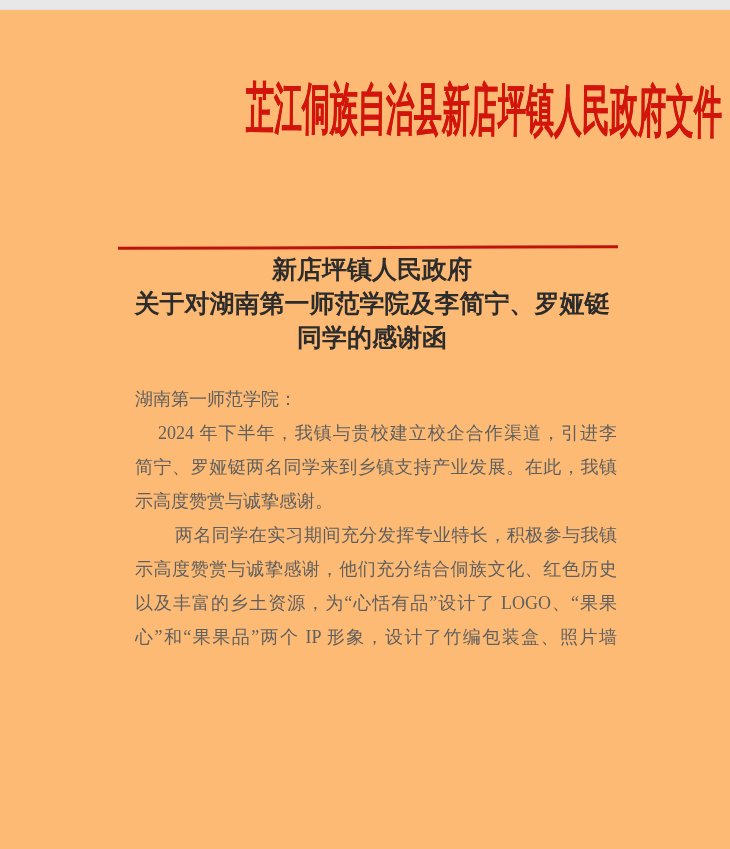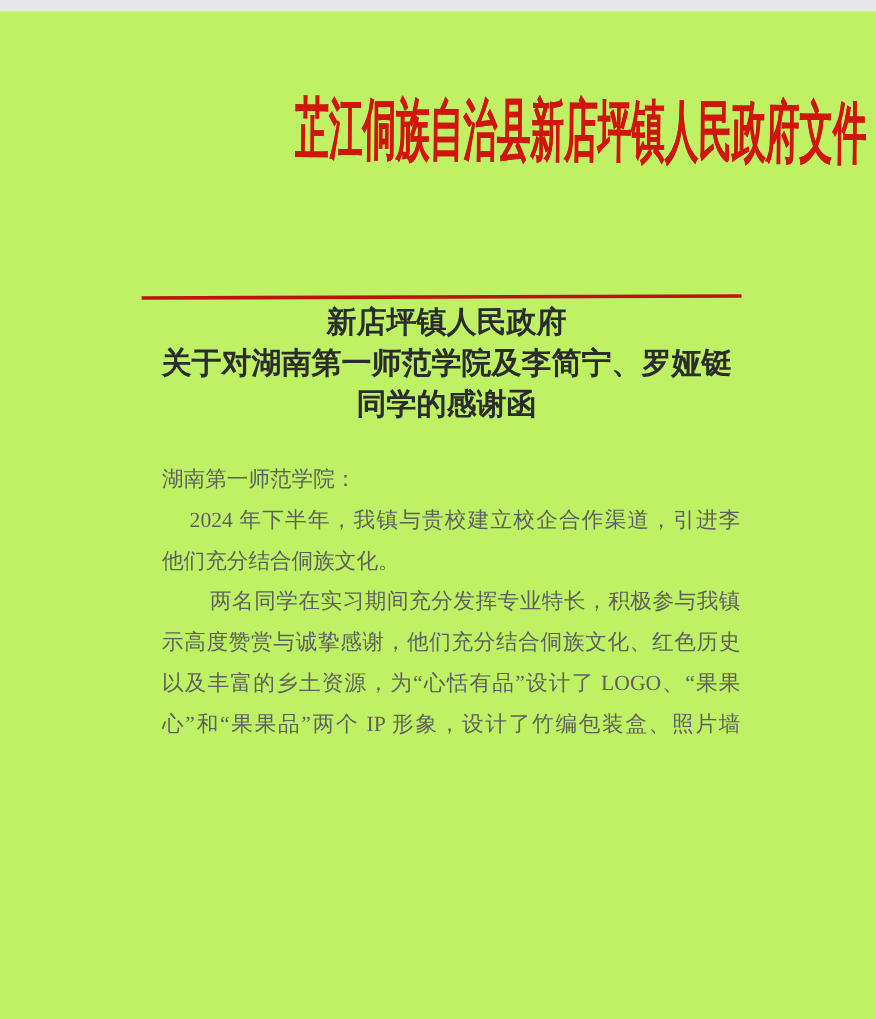--- a/index.html
+++ b/index.html
@@ -10,21 +10,21 @@
     width: 730px;
     height: 849px;
     background: #ffffff;
     font-family: "Liberation Serif", "DejaVu Serif", serif;
     position: relative;
     overflow: hidden;
   }
   .page {
     position: absolute;
     inset: 0;
-    background: #bef264;
+    background: #fdba74;
   }
   .top-strip {
     position: absolute;
     top: 0;
     left: 0;
     width: 730px;
     height: 9px;
     background: #e8e8e8;
     border-bottom: 1px solid #dedede;
   }
@@ -108,20 +108,21 @@
 
   <div class="doc-title">
     <div>新店坪镇人民政府</div>
     <div>关于对湖南第一师范学院及李简宁、罗娅铤</div>
     <div>同学的感谢函</div>
   </div>
 
   <div class="body-block">
     <div class="line plain">湖南第一师范学院：</div>
     <div class="line indent-sm">2024 年下半年，我镇与贵校建立校企合作渠道，引进李</div>
-    <div class="line plain">他们充分结合侗族文化。</div>
+    <div class="line">简宁、罗娅铤两名同学来到乡镇支持产业发展。在此，我镇</div>
+    <div class="line plain">示高度赞赏与诚挚感谢。</div>
     <div class="line indent-lg">两名同学在实习期间充分发挥专业特长，积极参与我镇</div>
     <div class="line">示高度赞赏与诚挚感谢，他们充分结合侗族文化、红色历史</div>
     <div class="line">以及丰富的乡土资源，为“心恬有品”设计了 LOGO、“果果</div>
     <div class="line">心”和“果果品”两个 IP 形象，设计了竹编包装盒、照片墙</div>
   </div>
 
 </div>
 
 </body></html>

